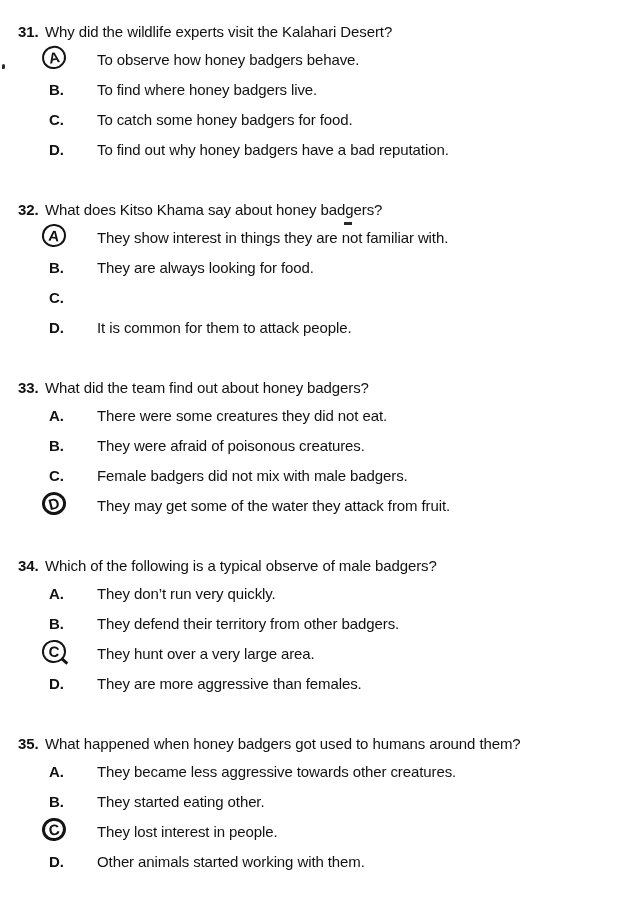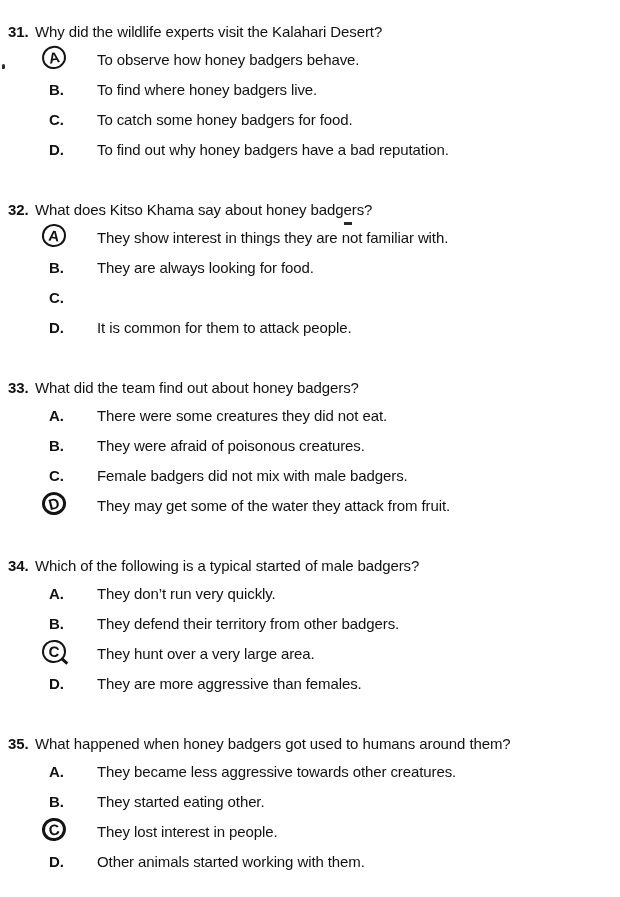--- a/index.html
+++ b/index.html
@@ -14,21 +14,21 @@
     height: 897px;
     background: #ffffff;
     box-sizing: border-box;
     padding-top: 22px;
     overflow: hidden;
     color: #111111;
   }
   .question-block { margin-bottom: 30px; }
   .question-line {
     display: flex;
-    padding-left: 8px;
+    padding-left: 18px;
     line-height: 19px;
     margin-bottom: 9px;
     font-size: 15px;
     letter-spacing: -0.1px;
   }
   .q-number {
     width: 27px;
     flex: 0 0 27px;
     font-weight: 700;
   }
@@ -171,21 +171,21 @@
           <span class="letter">D</span>
         </span>
       </span>
       <span class="option-text">They may get some of the water they attack from fruit.</span>
     </div>
   </div>
 
   <div class="question-block">
     <div class="question-line">
       <span class="q-number">34.</span>
-      <span class="q-text">Which of the following is a typical started of male badgers?</span>
+      <span class="q-text">Which of the following is a typical observe of male badgers?</span>
     </div>
     <div class="option-row">
       <span class="letter-slot">A.</span>
       <span class="option-text">They don’t run very quickly.</span>
     </div>
     <div class="option-row">
       <span class="letter-slot">B.</span>
       <span class="option-text">They defend their territory from other badgers.</span>
     </div>
     <div class="option-row">

